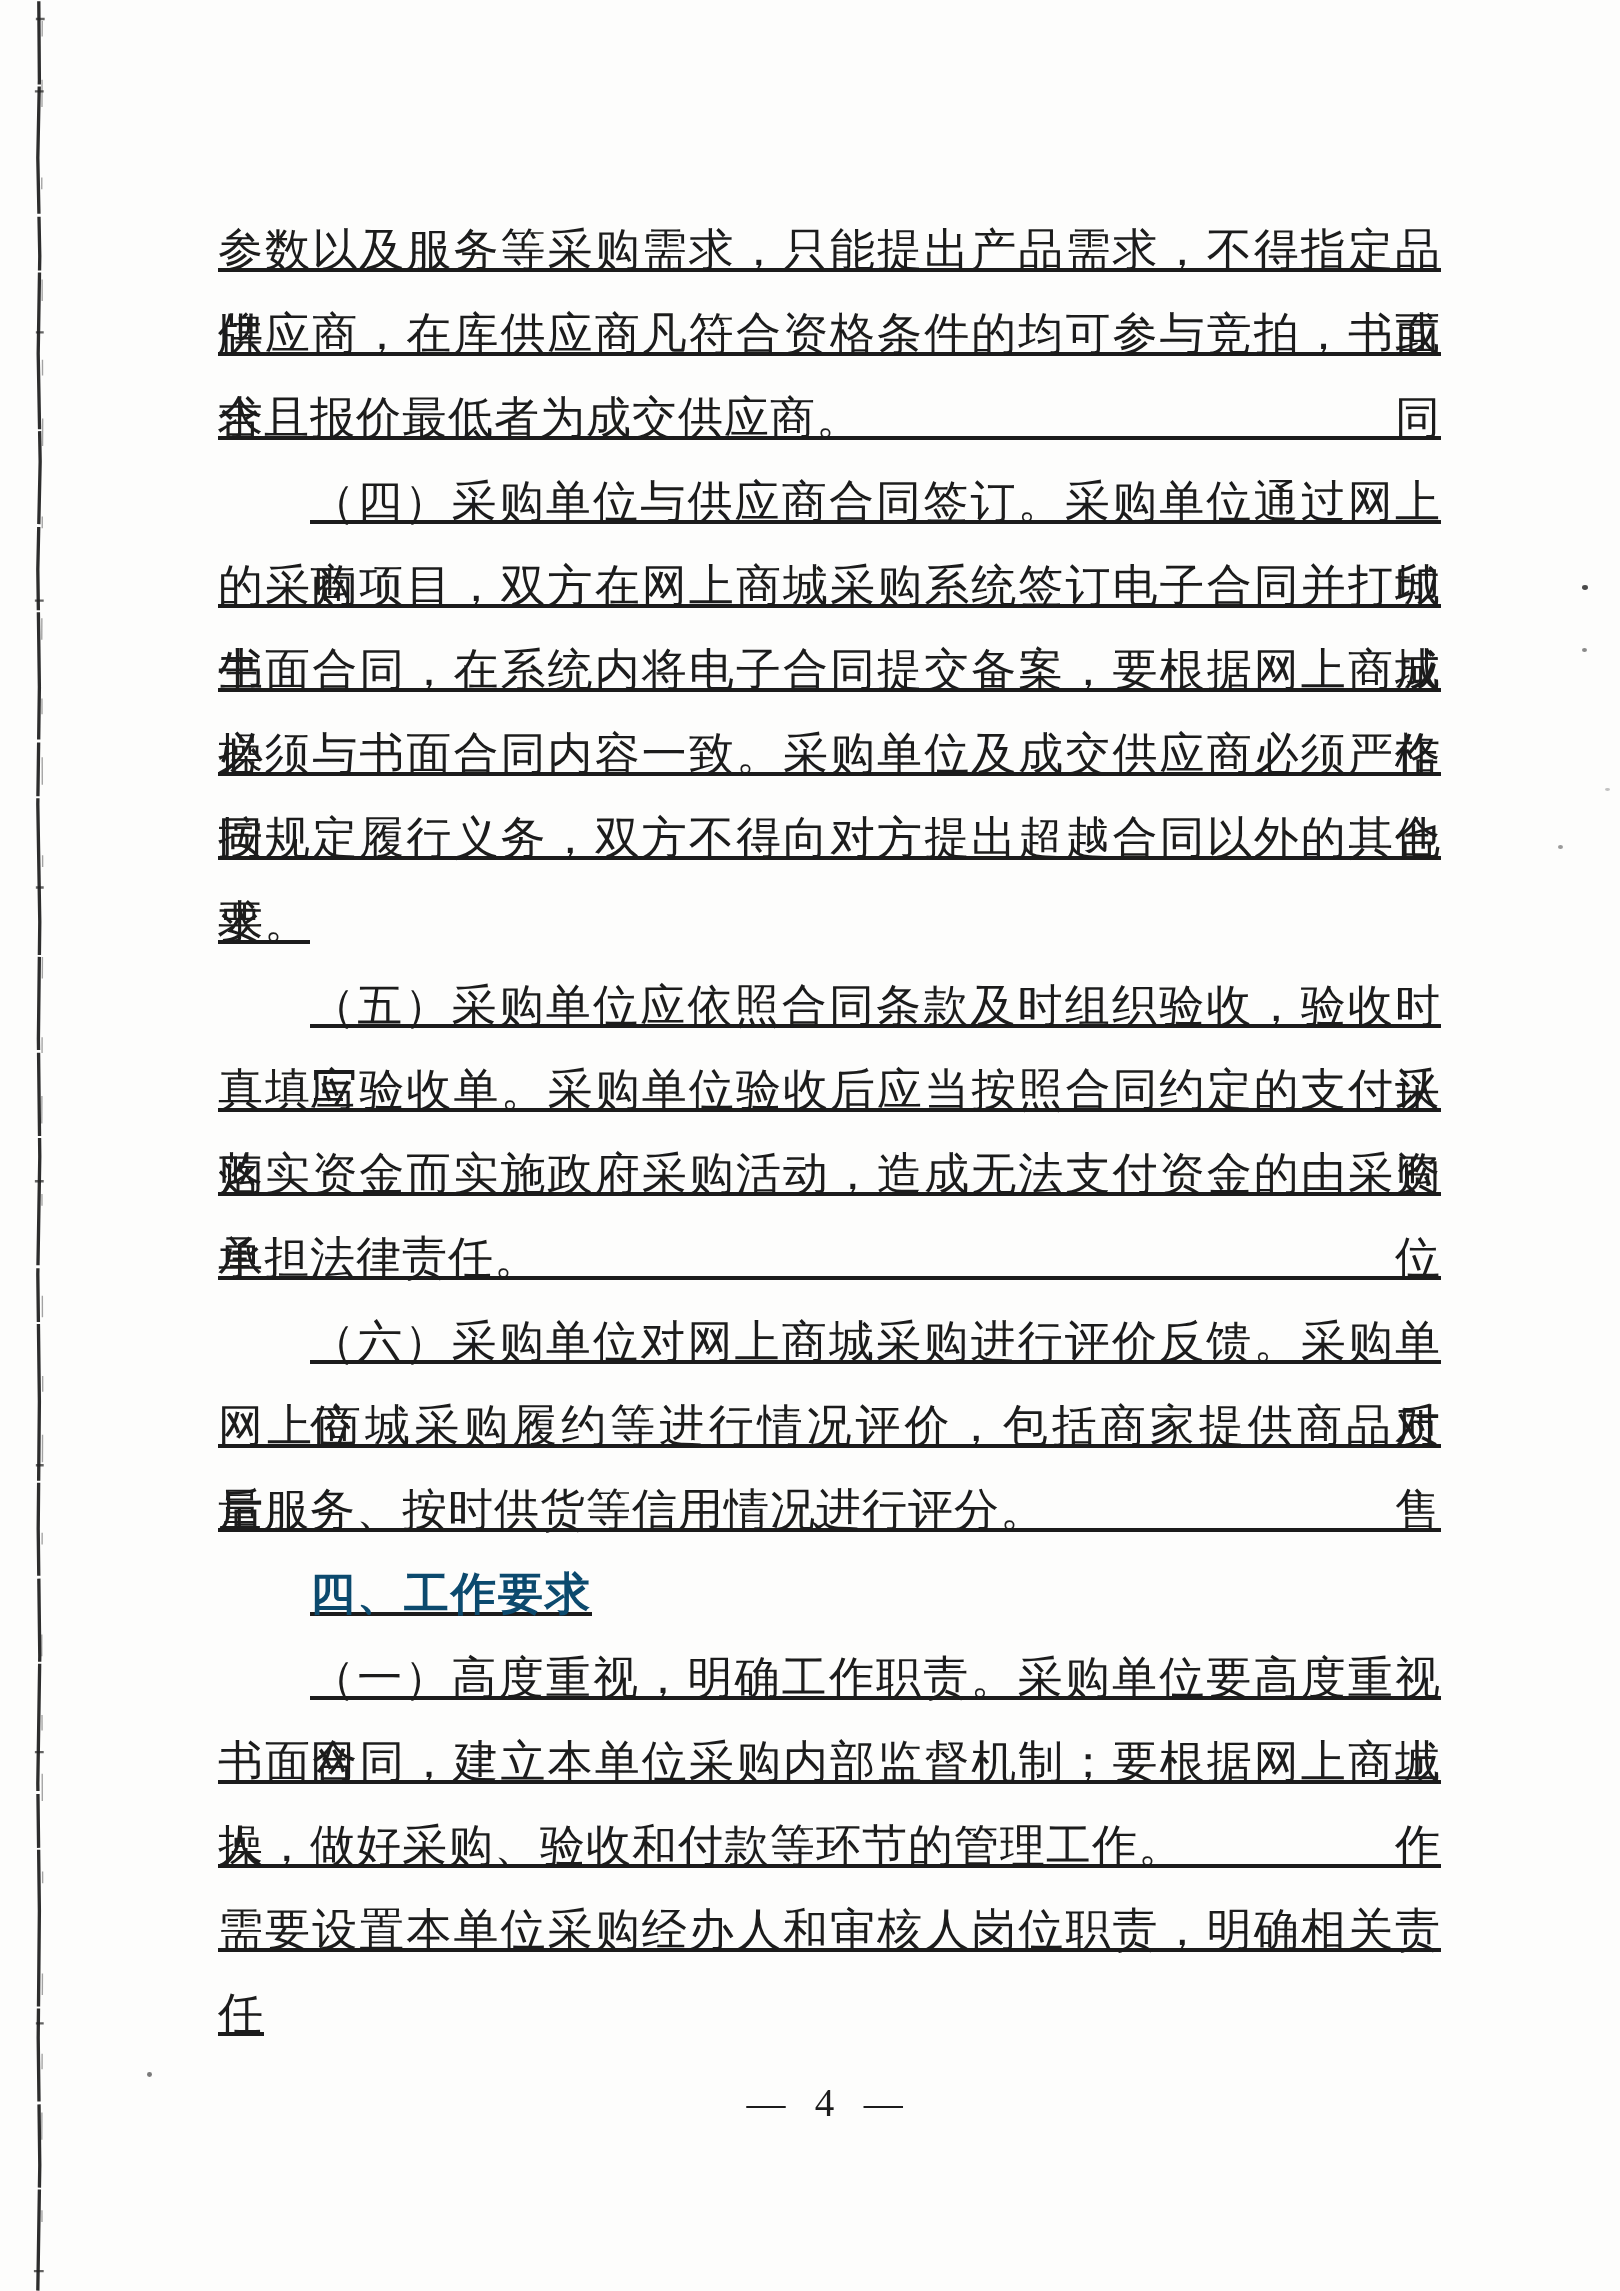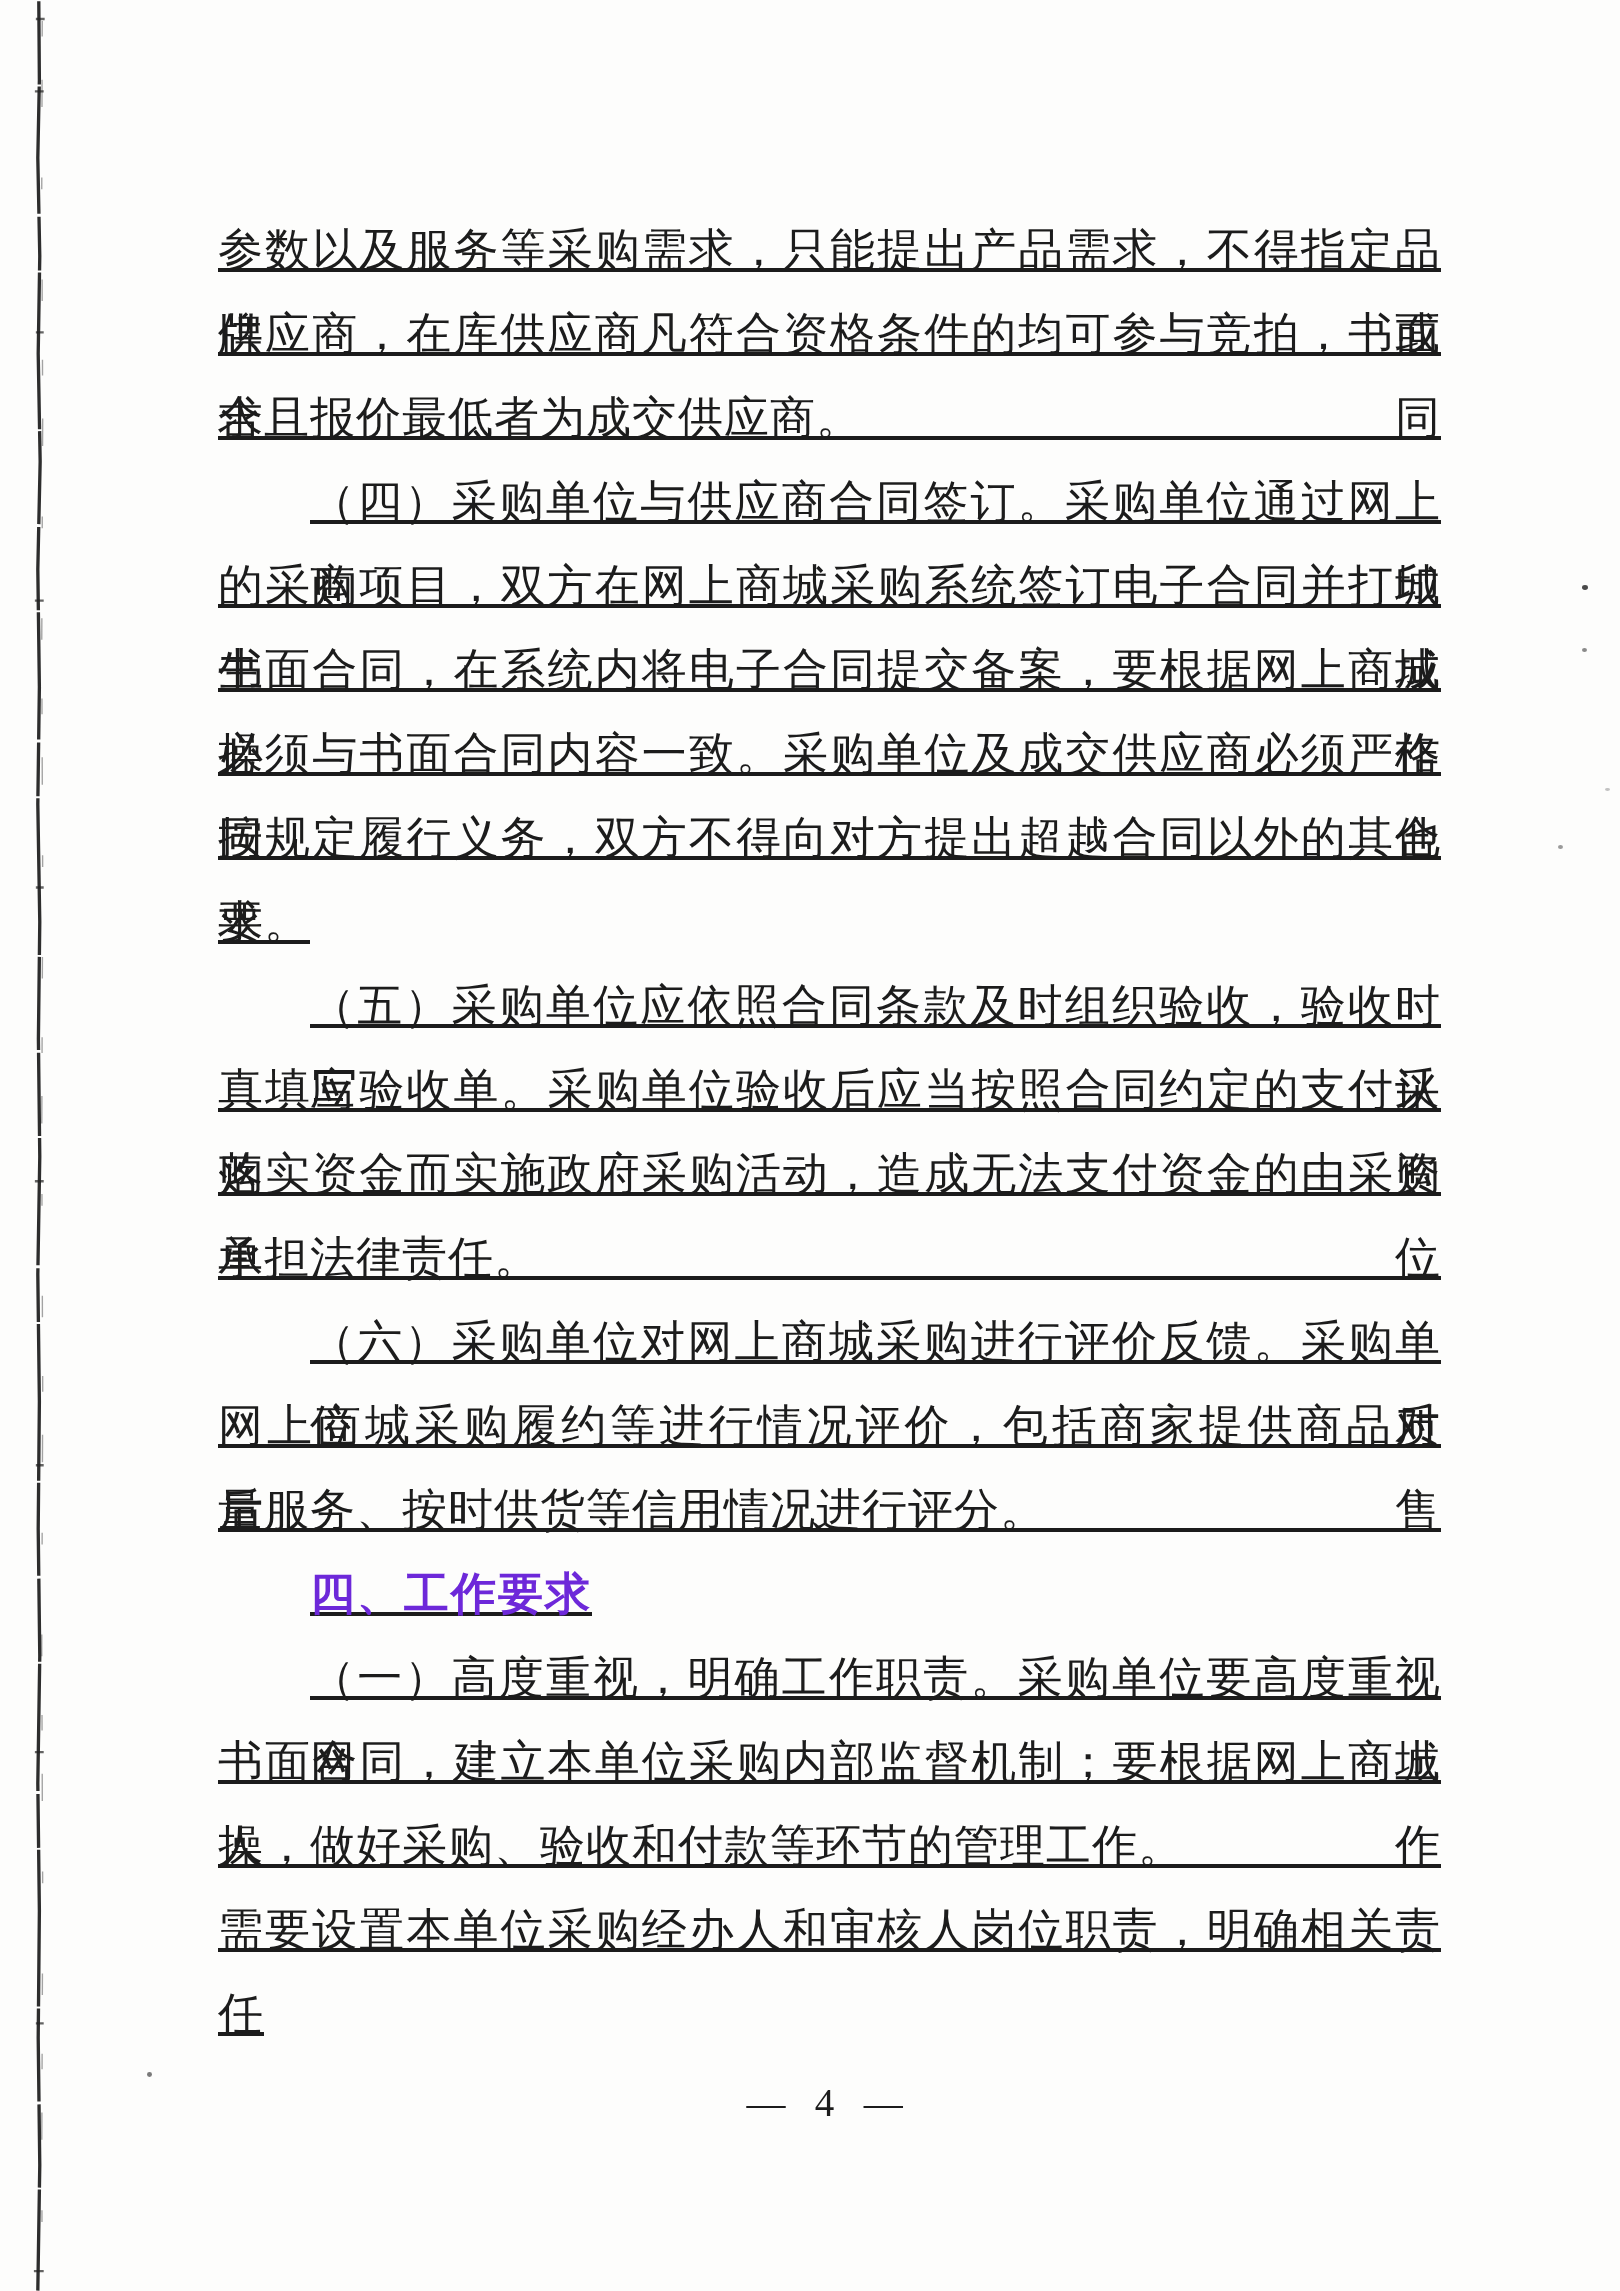--- a/index.html
+++ b/index.html
@@ -41,21 +41,21 @@
     text-align-last: justify;
     text-justify: inter-character;
     overflow: visible;
   }
   .line.short { text-align-last: left; }
   .line.indent { padding-left: 92px; }
   .line.heading {
     font-family: "Liberation Sans", sans-serif;
     font-weight: 700;
     letter-spacing: 2px;
-    color: #6d28d9;
+    color: #0c4a6e;
   }
   .pagenum {
     position: absolute;
     top: 2078px;
     left: 218px;
     width: 1223px;
     height: 49px;
     line-height: 49px;
     text-align: center;
     font-size: 39px;

